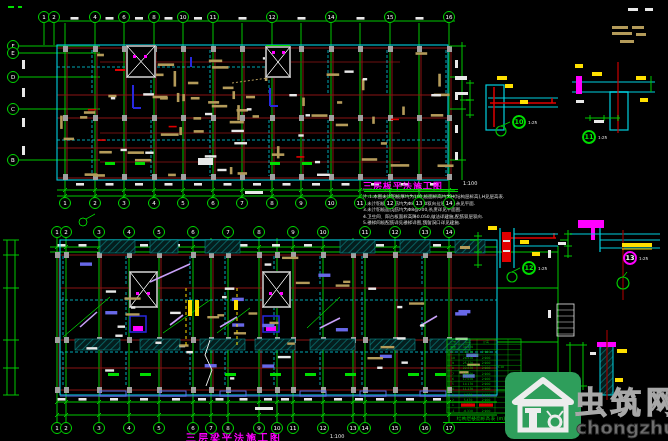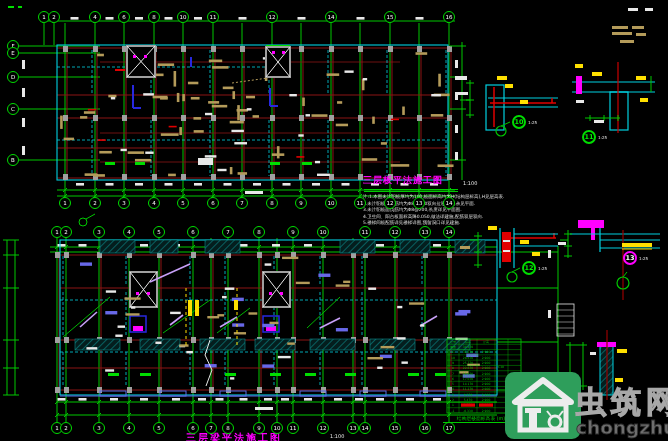--- a/index.html
+++ b/index.html
@@ -802,21 +802,21 @@
         <rect x="461" y="403.42857142857144" width="14" height="3.2857142857142856" fill="#E00000"></rect>
         <rect x="479" y="403.42857142857144" width="14" height="3.2857142857142856" fill="#E00000"></rect>
         <text x="453" y="411.6" fill="#00C800" font-size="3" font-family="&quot;DejaVu Sans&quot;,sans-serif" text-anchor="middle">-1</text>
         <text x="468" y="411.6" fill="#00C800" font-size="3" font-family="&quot;DejaVu Sans&quot;,sans-serif" text-anchor="middle">-0.330</text>
         <text x="486" y="411.6" fill="#00C800" font-size="3" font-family="&quot;DejaVu Sans&quot;,sans-serif" text-anchor="middle">2.900</text>
         <text x="501" y="368" fill="#00C800" font-size="3" font-family="&quot;DejaVu Sans&quot;,sans-serif" text-anchor="middle">C30</text>
         <text x="514" y="394" fill="#00C800" font-size="3" font-family="&quot;DejaVu Sans&quot;,sans-serif" text-anchor="middle">C25</text>
       </g>
   </svg>
 
-  <div class="t-mag" id="plan1-title" style="left:363px;top:174px;">三层板平法施工图</div>
+  <div class="t-mag" id="plan1-title" style="left:363px;top:180px;">三层板平法施工图</div>
   <div class="t-underline" style="left:364px;top:189px;width:94px;"></div>
   <div class="t-underline" style="left:364px;top:191px;width:94px;"></div>
   <div class="t-white-sm" style="left:463px;top:180px;">1:100</div>
 
   <div id="notes">
 
   <div class="note-line">注:1.本图未注明板厚均为100,板面标高均为H(结构层标高),H见层高表.</div>
       <div class="note-line">2.未注明板底钢筋均为Φ8@200双向拉通布置,余见平面.</div>
       <div class="note-line">3.未注明板面负筋均为Φ8@200,长度详见平面图.</div>
       <div class="note-line">4.卫生间、阳台板面标高降0.050,做法详建施,配筋双层双向.</div>

